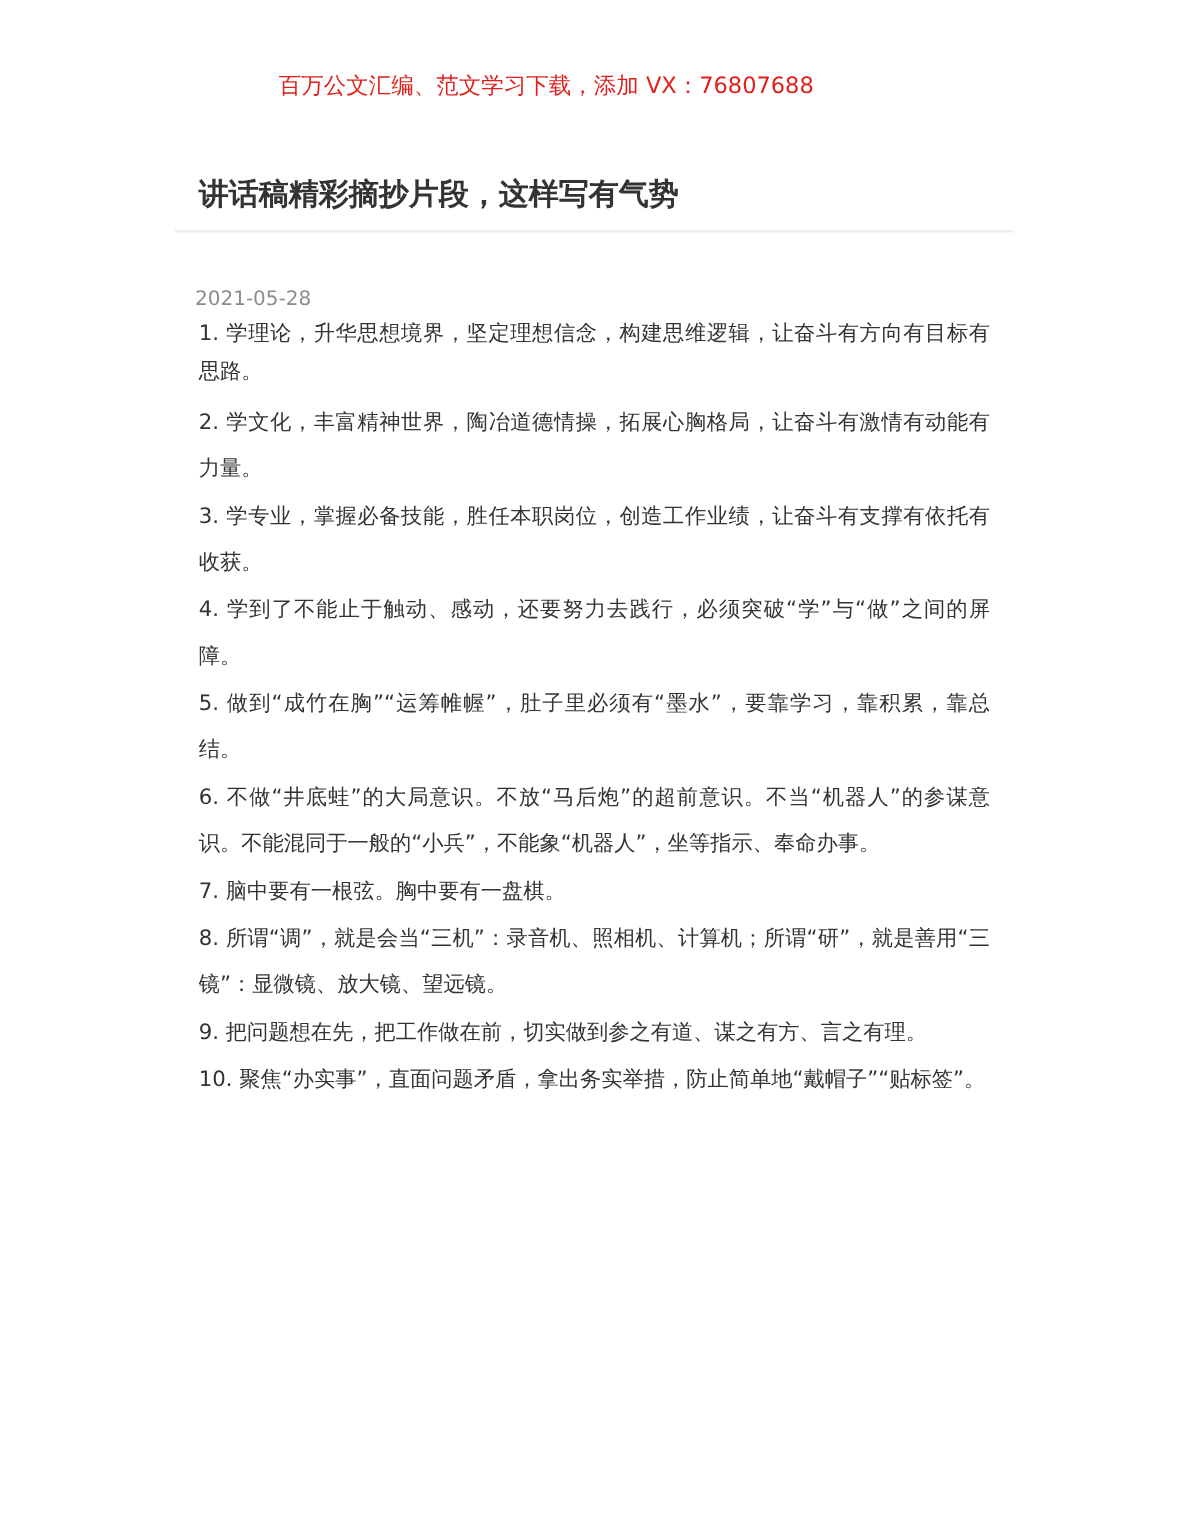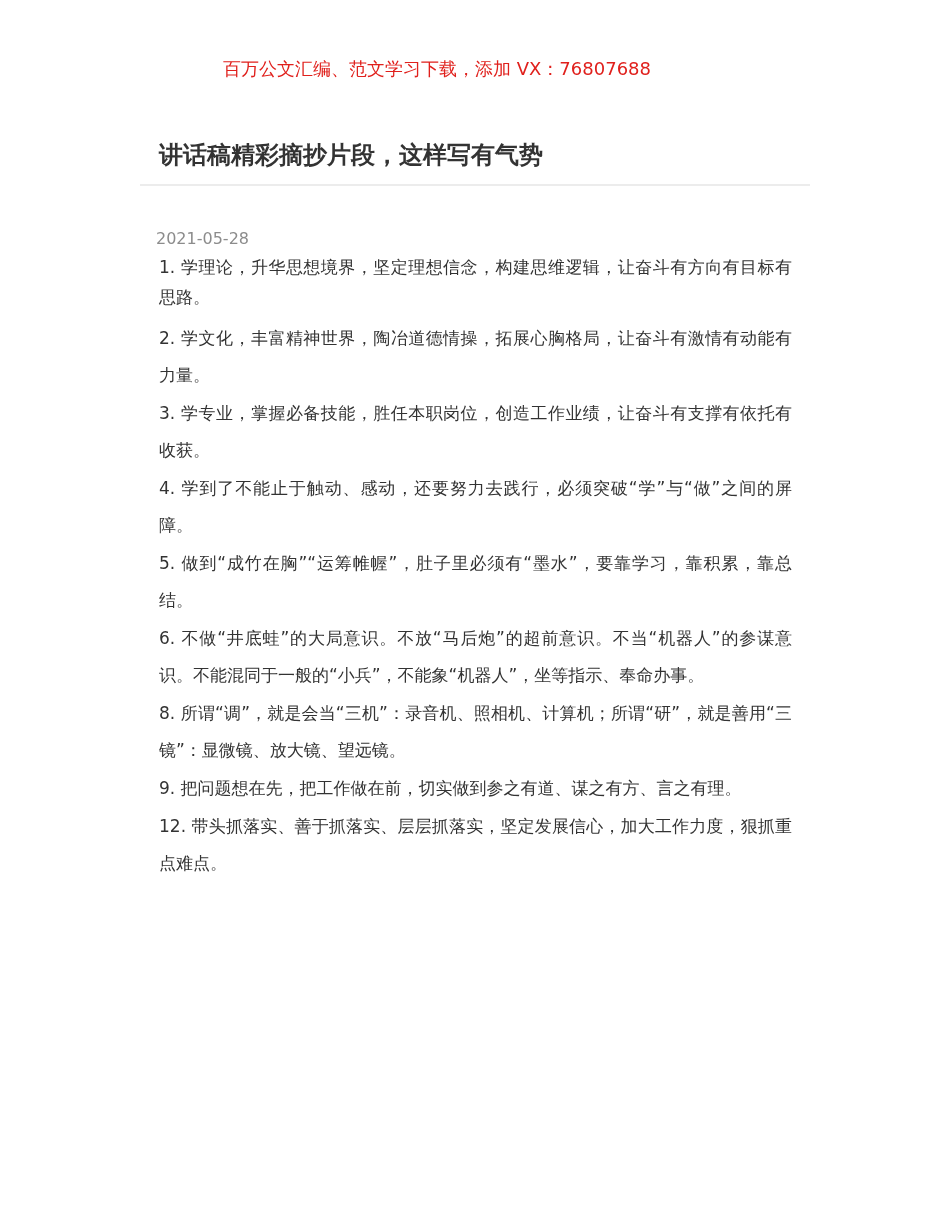--- a/index.html
+++ b/index.html
@@ -76,16 +76,17 @@
 
 <div class="date">2021-05-28</div>
 
 <div class="content">
   <p class="para p-compact">1. 学理论，升华思想境界，坚定理想信念，构建思维逻辑，让奋斗有方向有目标有思路。</p>
   <p class="para p-loose">2. 学文化，丰富精神世界，陶冶道德情操，拓展心胸格局，让奋斗有激情有动能有力量。</p>
   <p class="para p-loose">3. 学专业，掌握必备技能，胜任本职岗位，创造工作业绩，让奋斗有支撑有依托有收获。</p>
   <p class="para p-loose">4. 学到了不能止于触动、感动，还要努力去践行，必须突破“学”与“做”之间的屏障。</p>
   <p class="para p-loose">5. 做到“成竹在胸”“运筹帷幄”，肚子里必须有“墨水”，要靠学习，靠积累，靠总结。</p>
   <p class="para p-loose">6. 不做“井底蛙”的大局意识。不放“马后炮”的超前意识。不当“机器人”的参谋意识。不能混同于一般的“小兵”，不能象“机器人”，坐等指示、奉命办事。</p>
+  <p class="para p-loose">7. 脑中要有一根弦。胸中要有一盘棋。</p>
   <p class="para p-loose">8. 所谓“调”，就是会当“三机”：录音机、照相机、计算机；所谓“研”，就是善用“三镜”：显微镜、放大镜、望远镜。</p>
   <p class="para p-loose">9. 把问题想在先，把工作做在前，切实做到参之有道、谋之有方、言之有理。</p>
-  <p class="para p-loose">12. 带头抓落实、善于抓落实、层层抓落实，坚定发展信心，加大工作力度，狠抓重点难点。</p>
+  <p class="para p-loose">10. 聚焦“办实事”，直面问题矛盾，拿出务实举措，防止简单地“戴帽子”“贴标签”。</p>
 </div>
 
 </body></html>

